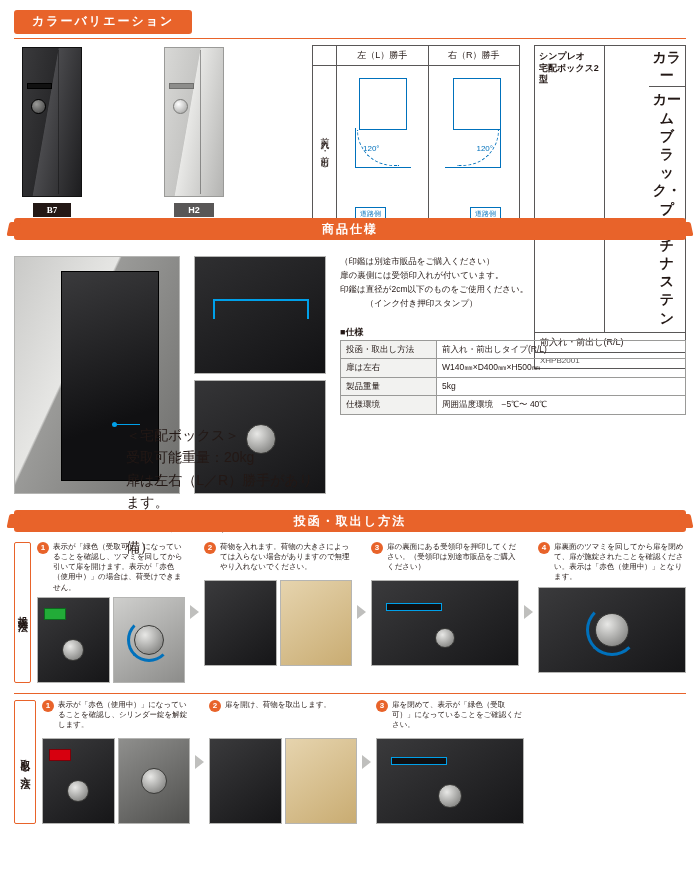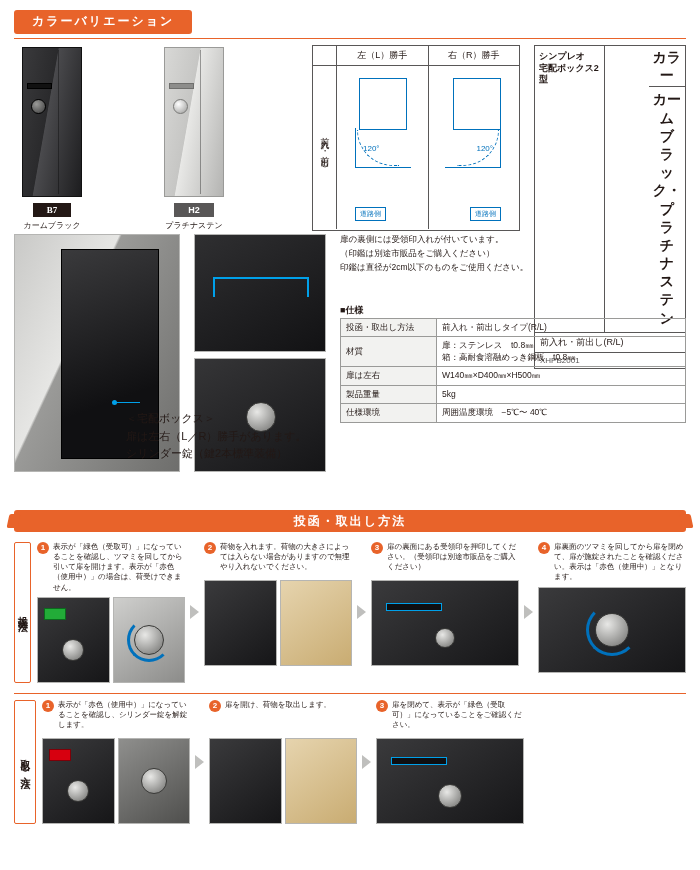--- a/index.html
+++ b/index.html
@@ -193,22 +193,22 @@
   }
   .ph-line { position:absolute; background:#00a0e9; }
   .callout-line { position:absolute; background:#00a0e9; height:1px; }
   .callout-dot { position:absolute; width:5px; height:5px; border-radius:50%; background:#00a0e9; }
 
   .note-right {
     position:absolute; left:326px; top:4px; width:346px;
     font-size:8.5px; line-height:1.65;
   }
   .note-left {
-    position:absolute; left:112px; top:182px; width:200px;
-    font-size:11px; line-height:1.6;
+    position:absolute; left:112px; top:174px; width:200px;
+    font-size:14px; line-height:1.6;
   }
   .spec-title { position:absolute; left:326px; top:76px; font-size:9px; font-weight:bold; }
 
   .spec-table {
     position:absolute; left:326px; top:90px; width:346px;
     border-collapse:collapse;
     font-size:8.5px;
   }
   .spec-table td {
     border:1px solid #9a9a98;
@@ -345,72 +345,70 @@
           </div>
         </div>
         <div class="mt-mid">前入れ・前出し(R/L)</div>
         <div class="mt-bot">XHPB2001</div>
       </div>
 
     </div>
   </div>
 
   <div class="sec-spec">
+    <div class="ribbon">商品仕様</div>
 
     <div class="spec-body">
 
       <div class="photo ph-open"></div>
       <div class="photo ph-inner">
         <div class="ph-line" style="left:18px;top:42px;width:96px;height:2px;"></div>
         <div class="ph-line" style="left:18px;top:42px;width:2px;height:20px;"></div>
         <div class="ph-line" style="left:112px;top:42px;width:2px;height:20px;"></div>
       </div>
       <div class="photo ph-inner2">
         <div class="knob" style="left:66px;top:58px;"></div>
       </div>
 
       <div class="callout-dot" style="left:98px;top:172px;"></div>
       <div class="callout-line" style="left:98px;top:174px;width:28px;"></div>
 
       <div class="note-right">
+        <div>（印鑑は別途市販品をご購入ください）</div>
         <div>扉の裏側には受領印入れが付いています。</div>
-        <div>（印鑑は別途市販品をご購入ください）</div>
         <div>印鑑は直径が2cm以下のものをご使用ください。</div>
+        <div>　　　（インク付き押印スタンプ）</div>
       </div>
 
       <div class="spec-title">■仕様</div>
 
       <table class="spec-table">
         <tbody>
             <tr>
           <td class="k">投函・取出し方法</td>
           <td>前入れ・前出しタイプ(R/L)</td>
-        </tr>
-        <tr>
-          <td class="k">材質</td>
-          <td style="white-space:pre-line;">扉：ステンレス　t0.8㎜
-箱：高耐食溶融めっき鋼板　t0.8㎜</td>
         </tr>
         <tr>
           <td class="k">扉は左右</td>
           <td>W140㎜×D400㎜×H500㎜</td>
         </tr>
         <tr>
           <td class="k">製品重量</td>
           <td>5kg</td>
         </tr>
         <tr>
           <td class="k">仕様環境</td>
           <td>周囲温度環境　−5℃〜 40℃</td>
         </tr>
       </tbody>
         </table>
 
       <div class="note-left">
         <div>＜宅配ボックス＞</div>
+        <div>受取可能重量：20kg</div>
         <div>扉は左右（L／R）勝手があります。</div>
         <div>シリンダー錠（鍵2本標準装備）</div>
       </div>
 
     </div>
   </div>
 
   <div class="sec-how">
     <div class="ribbon">投函・取出し方法</div>
 

